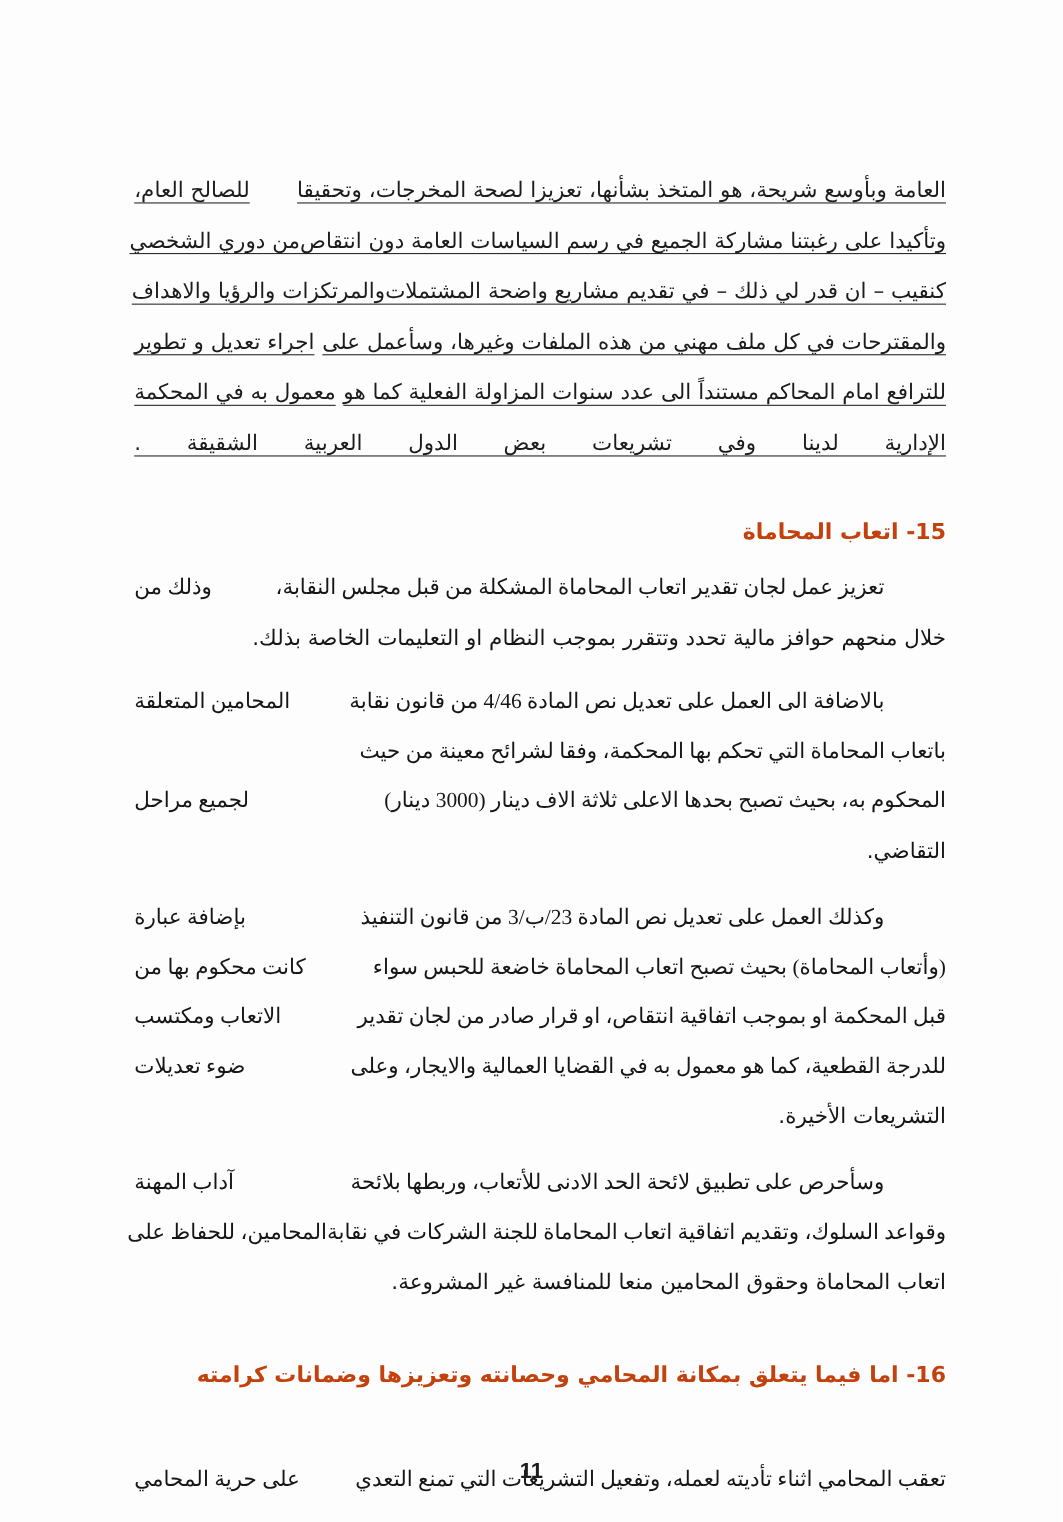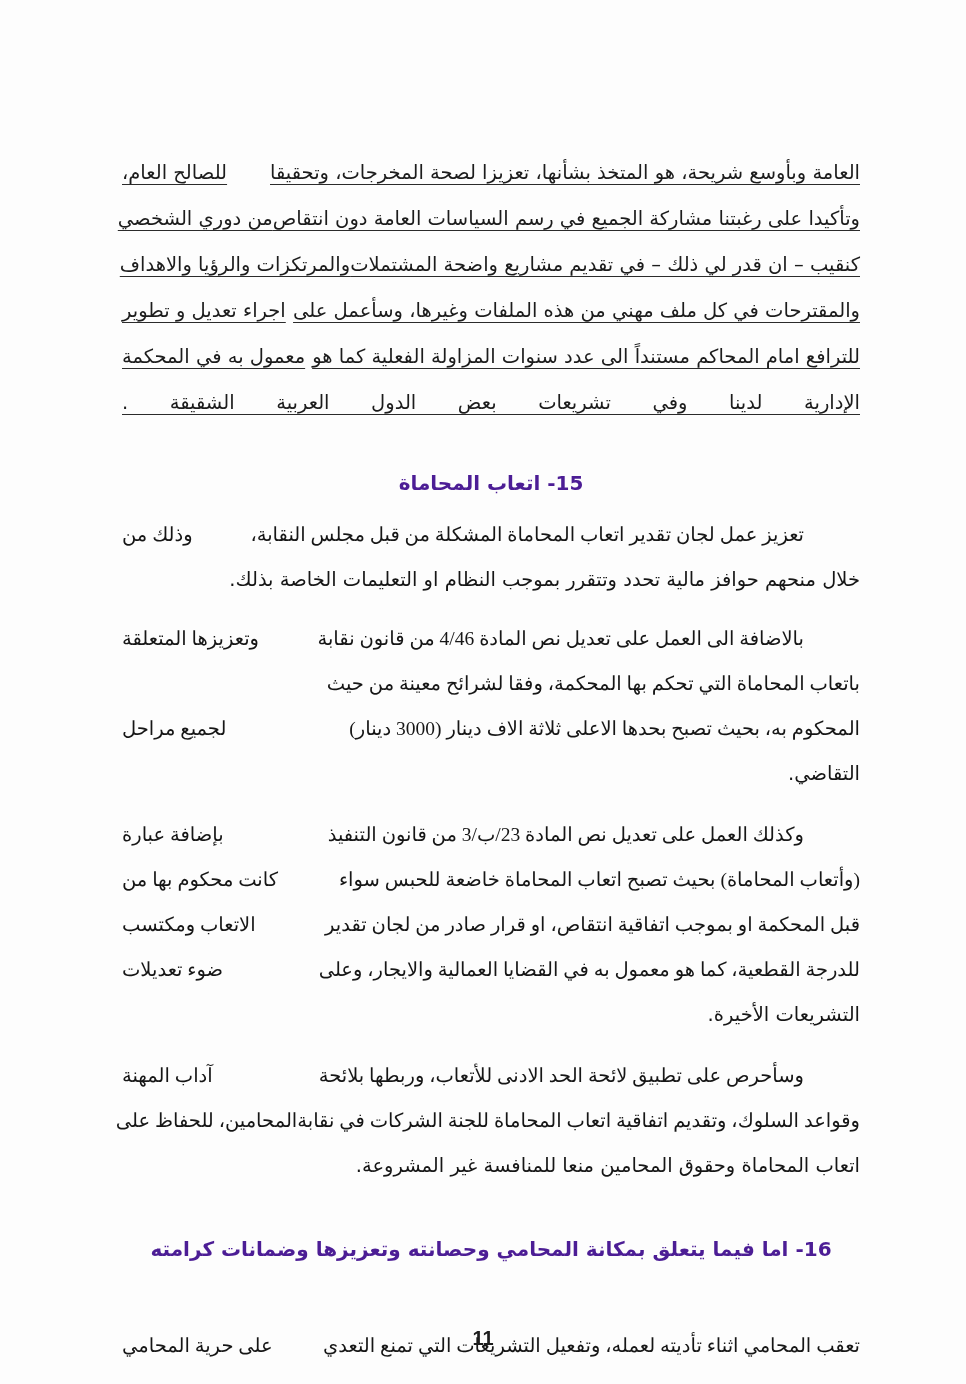--- a/index.html
+++ b/index.html
@@ -59,25 +59,25 @@
     display: inline-block;
   }
   .underlined-block .u-line.last {
     display: block;
     text-align: center;
     white-space: nowrap;
   }
 
   
   .section-heading {
-    color: #4c1d95;
+    color: #c2410c;
     font-weight: bold;
     font-size: 20px;
     line-height: 30px;
-    text-align: center;
+    text-align: right;
     direction: rtl;
     margin: 0;
     unicode-bidi: plaintext;
   }
   .heading-gap-top-15 { margin-top: 42px; }
   .heading-gap-top-16 { margin-top: 46px; }
 
   
   .para {
     font-size: 19.5px;
@@ -165,21 +165,21 @@
       <span class="line just indent-first">
         <span>تعزيز عمل لجان تقدير اتعاب المحاماة المشكلة من قبل مجلس النقابة،</span>
         <span>وذلك من</span>
       </span>
       <span class="line tail-right">خلال منحهم حوافز مالية تحدد وتتقرر بموجب النظام او التعليمات الخاصة بذلك.</span>
     </div>
 
     <div class="para p-gap-sm">
       <span class="line just indent-first">
         <span>بالاضافة الى العمل على تعديل نص المادة 4/46 من قانون نقابة</span>
-        <span>وتعزيزها المتعلقة</span>
+        <span>المحامين المتعلقة</span>
       </span>
       <span class="line just">
         <span>باتعاب المحاماة التي تحكم بها المحكمة، وفقا لشرائح معينة من حيث</span>
       </span>
       <span class="line just">
         <span>المحكوم به، بحيث تصبح بحدها الاعلى ثلاثة الاف دينار (3000 دينار)</span>
         <span>لجميع مراحل</span>
       </span>
       <span class="line tail-right">التقاضي.</span>
     </div>

